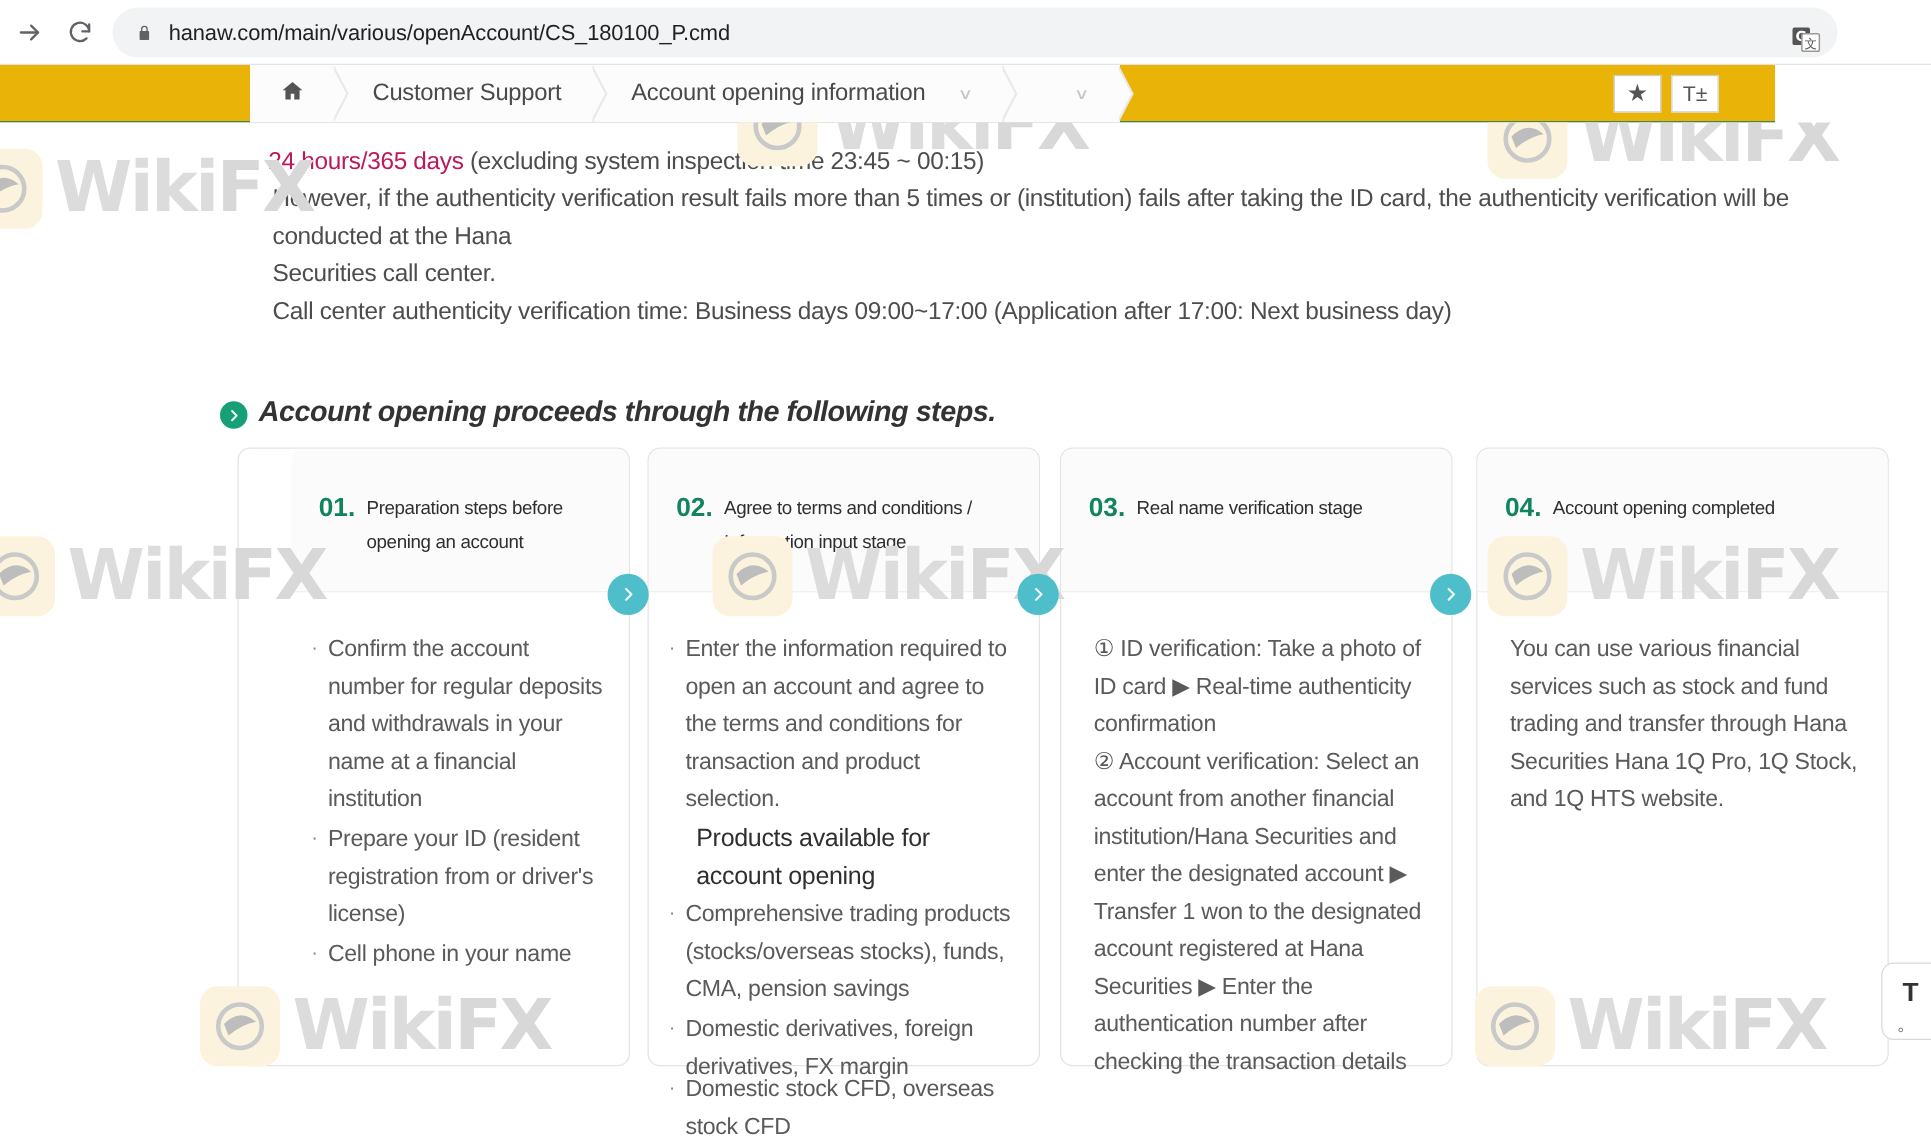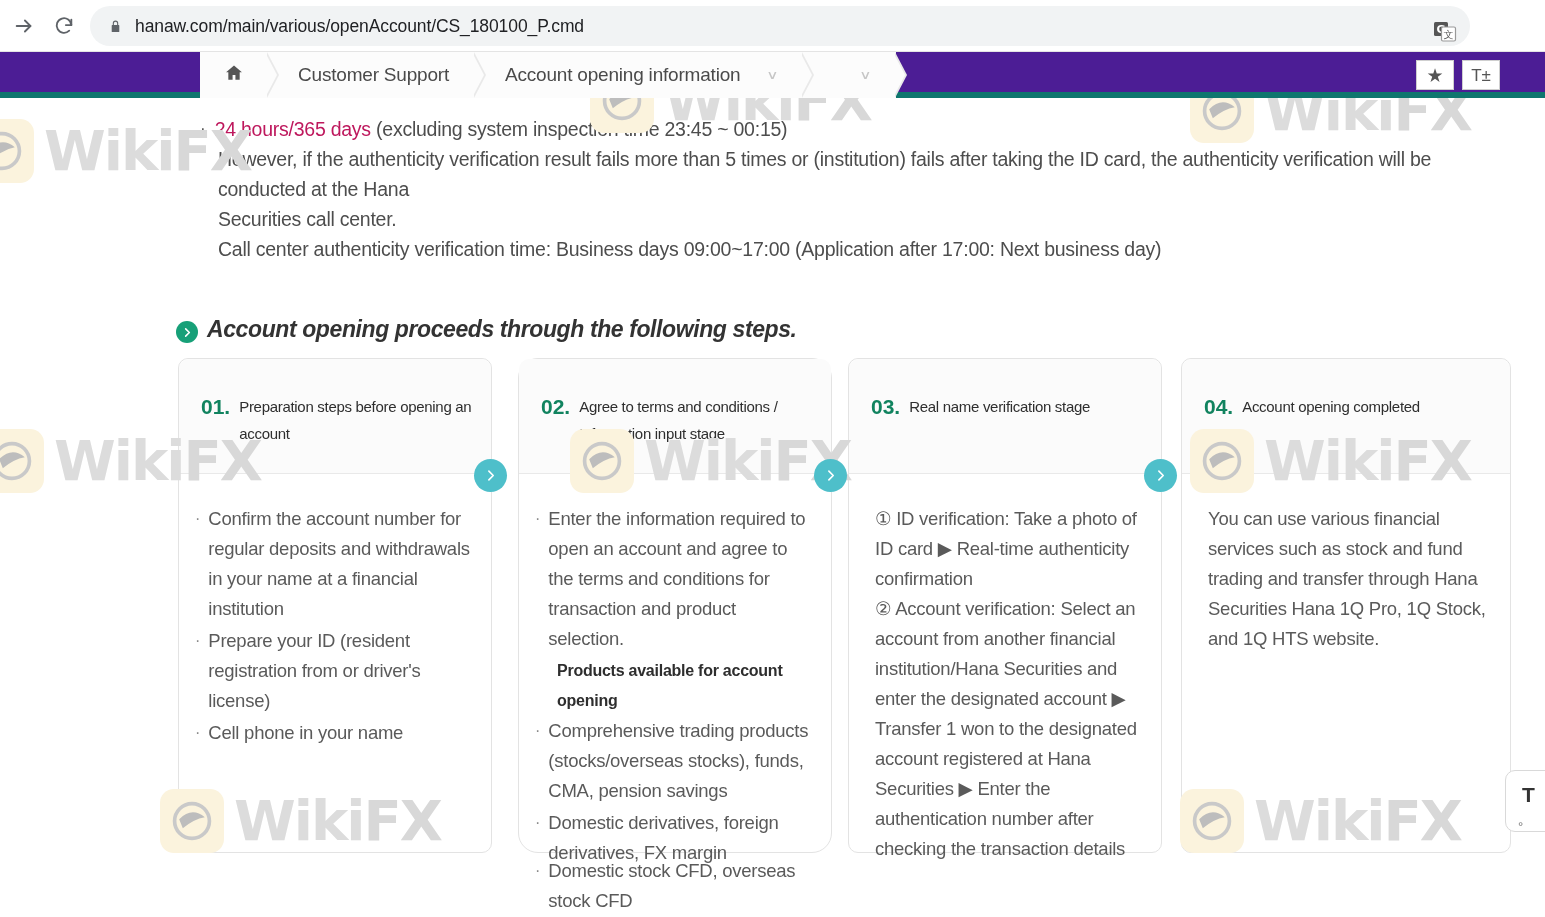--- a/index.html
+++ b/index.html
@@ -47,23 +47,23 @@
   }
   #translate-icon {
     position: absolute; right: 12px; top: 13px;
     width: 26px; height: 26px;
     display: flex; align-items: center; justify-content: center;
     cursor: pointer;
   }
 
   
   #breadcrumb-bar {
-    position: absolute; left: 0; top: 52px; width: 1545px; height: 46px;
-    background: #4c1d95;
-    border-bottom: 6px solid #0f766e;
+    position: absolute; left: 0; top: 52px; width: 1420px; height: 46px;
+    background: #eab308;
+    border-bottom: 1px solid #0f766e;
   }
   #breadcrumb {
     position: absolute; left: 200px; top: 0; height: 46px;
     display: flex; align-items: stretch;
   }
   .crumb {
     position: relative;
     display: flex; align-items: center;
     padding: 0 26px 0 30px;
     background: #fcfcfc;
@@ -193,22 +193,22 @@
   }
   .bullet-text {
     font-size: 18.5px; line-height: 30px; color: #5a5a5a;
     letter-spacing: -0.25px;
   }
   .plain-text {
     font-size: 18.5px; line-height: 30px; color: #5a5a5a;
     letter-spacing: -0.25px;
   }
   .sub-strong {
-    font-size: 16px; line-height: 30px; color: #2e2e2e;
-    font-weight: bold; letter-spacing: -0.25px;
+    font-size: 20px; line-height: 30px; color: #2e2e2e;
+    font-weight: normal; letter-spacing: -0.25px;
     margin-left: 24px;
   }
   .card-connector {
     position: absolute; right: -16px; top: 100px;
     width: 33px; height: 33px; border-radius: 50%;
     background: #4ebfca;
     display: flex; align-items: center; justify-content: center;
     z-index: 5;
     cursor: pointer;
   }
@@ -420,21 +420,21 @@
     <span id="heading-marker">
       <svg width="11" height="11" viewBox="0 0 24 24" fill="none" stroke="#ffffff" stroke-width="3.4" stroke-linecap="round" stroke-linejoin="round">
         <polyline points="8 4 16 12 8 20"></polyline>
       </svg>
     </span>
     <span id="heading-text">Account opening proceeds through the following steps.</span>
   </div>
 
   <div id="steps">
 
-    <div class="step-card" style="left:0px;">
+    <div class="step-card" style="left:12px;padding-left:42px;">
       <div class="card-head">
         <span class="card-num">01.</span>
         <span class="card-title">Preparation steps before opening an account</span>
       </div>
       <div class="card-body">
         <div class="bullet-item">
           <span class="bullet-dot">·</span>
           <span class="bullet-text">Confirm the account number for regular deposits and withdrawals in your name at a financial institution</span>
         </div>
         <div class="bullet-item">
@@ -446,21 +446,21 @@
           <span class="bullet-text">Cell phone in your name</span>
         </div>
       </div>
       <div class="card-connector">
         <svg width="13" height="13" viewBox="0 0 24 24" fill="none" stroke="#ffffff" stroke-width="3" stroke-linecap="round" stroke-linejoin="round">
           <polyline points="9 4 17 12 9 20"></polyline>
         </svg>
       </div>
     </div>
 
-    <div class="step-card" style="left:340px;border-radius:20px;">
+    <div class="step-card" style="left:340px;">
       <div class="card-head">
         <span class="card-num">02.</span>
         <span class="card-title">Agree to terms and conditions / Information input stage</span>
       </div>
       <div class="card-body">
         <div class="bullet-item">
           <span class="bullet-dot">·</span>
           <span class="bullet-text">Enter the information required to open an account and agree to the terms and conditions for transaction and product selection.</span>
         </div>
         <div class="sub-strong">Products available for account opening</div>

